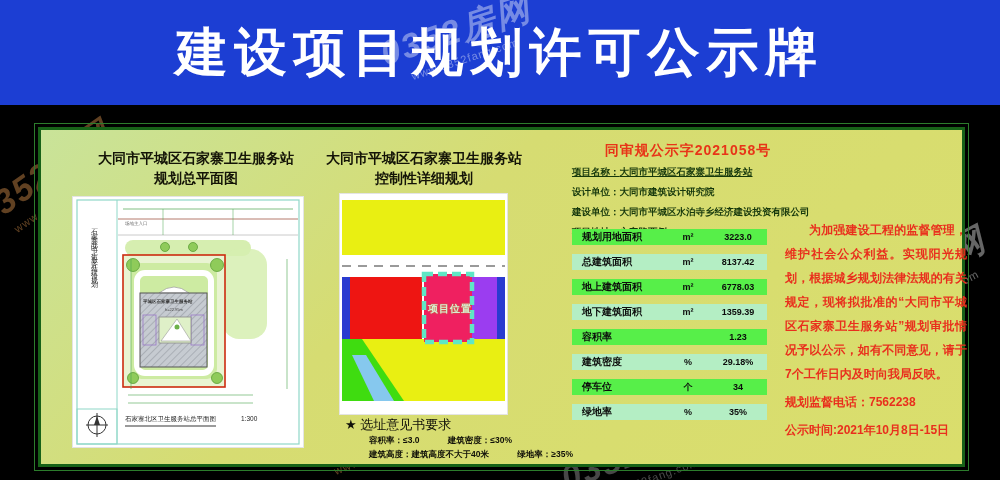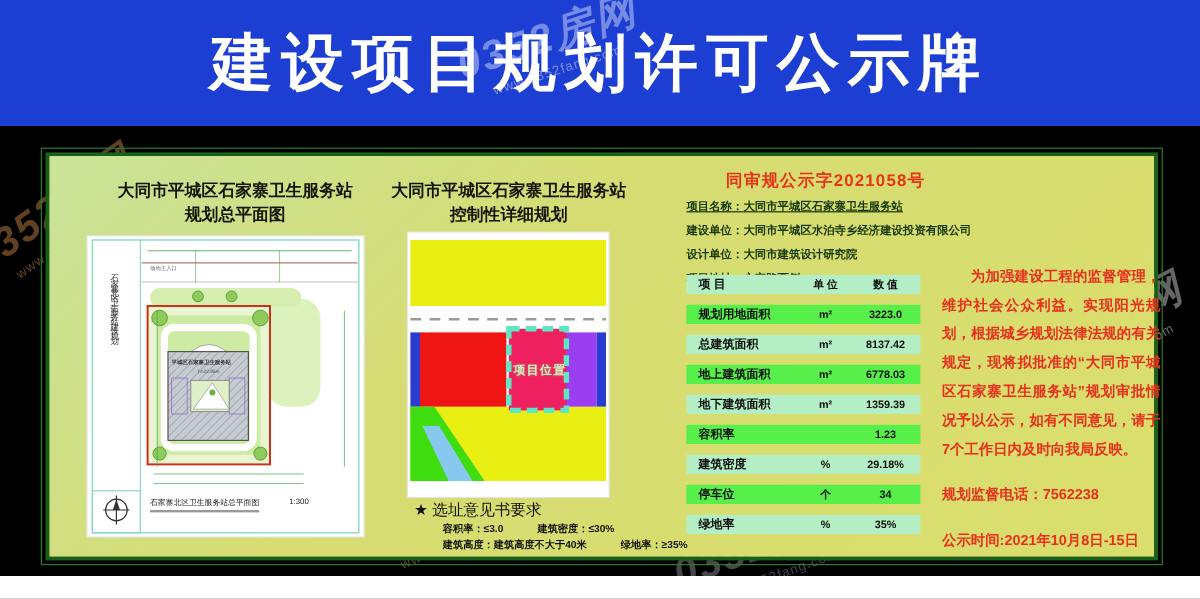--- a/index.html
+++ b/index.html
@@ -29,21 +29,21 @@
   
   .ptable{width:195px;}
   .prow{display:grid;grid-template-columns:95px 42px 58px;align-items:center;height:16px;margin-bottom:9px;}
   .prow.bright{background:#57ef49;}
   .prow.pale{background:#b4eec4;}
   .prow .c1{padding-left:10px;font-size:10px;font-weight:bold;color:#0c0c0c;}
   .prow .c2,.prow .c3{text-align:center;font-size:9px;font-weight:bold;color:#0c0c0c;}
   
   .notice{width:182px;font-size:12px;font-weight:bold;color:#e92f1d;line-height:24px;text-align:justify;}
   .notice-p{text-indent:2em;margin:0 0 0 0;}
-  .notice-line{margin-top:14px;}
+  .notice-line{margin-top:4px;}
   
   .wm{color:rgba(255,255,255,0.4);transform:rotate(-18deg);pointer-events:none;text-align:center;}
   .wm .b{font-size:34px;font-weight:bold;font-style:italic;letter-spacing:2px;}
   .wm .u{font-size:11px;letter-spacing:1px;}
   .wm.orange{color:rgba(255,170,90,0.38);}
 </style>
 </head>
 <body>
 
 <div class="stage">
@@ -178,36 +178,31 @@
       <span>绿地率：≥35%</span>
     </div>
 
     <div class="abs doc-num" style="left:529px;top:12px;width:236px;text-align:center;">同审规公示字2021058号</div>
 
     <div class="abs" style="left:531px;top:36px;">
       <div class="info-line" style="margin-bottom:7px;text-decoration:underline;">
         <span>项目名称：</span><span>大同市平城区石家寨卫生服务站</span>
       </div>
       <div class="info-line" style="margin-bottom:7px;">
+        <span>设计单位：</span><span>大同市建筑设计研究院</span>
+      </div>
+      <div class="info-line" style="margin-bottom:7px;">
         <span>建设单位：</span><span>大同市平城区水泊寺乡经济建设投资有限公司</span>
-      </div>
-      <div class="info-line" style="margin-bottom:7px;">
-        <span>设计单位：</span><span>大同市建筑设计研究院</span>
       </div>
       <div class="info-line">
         <span>项目地址：</span><span>永安路西侧</span>
       </div>
     </div>
 
     <div class="abs ptable" style="left:531px;top:99px;">
-      <div class="prow pale">
-        <span class="c1">项  目</span>
-        <span class="c2">单 位</span>
-        <span class="c3">数 值</span>
-      </div>
       <div class="prow bright">
         <span class="c1">规划用地面积</span>
           <span class="c2">m²</span>
           <span class="c3">3223.0</span>
       </div>
       <div class="prow pale">
         <span class="c1">总建筑面积</span>
           <span class="c2">m²</span>
           <span class="c3">8137.42</span>
       </div>

